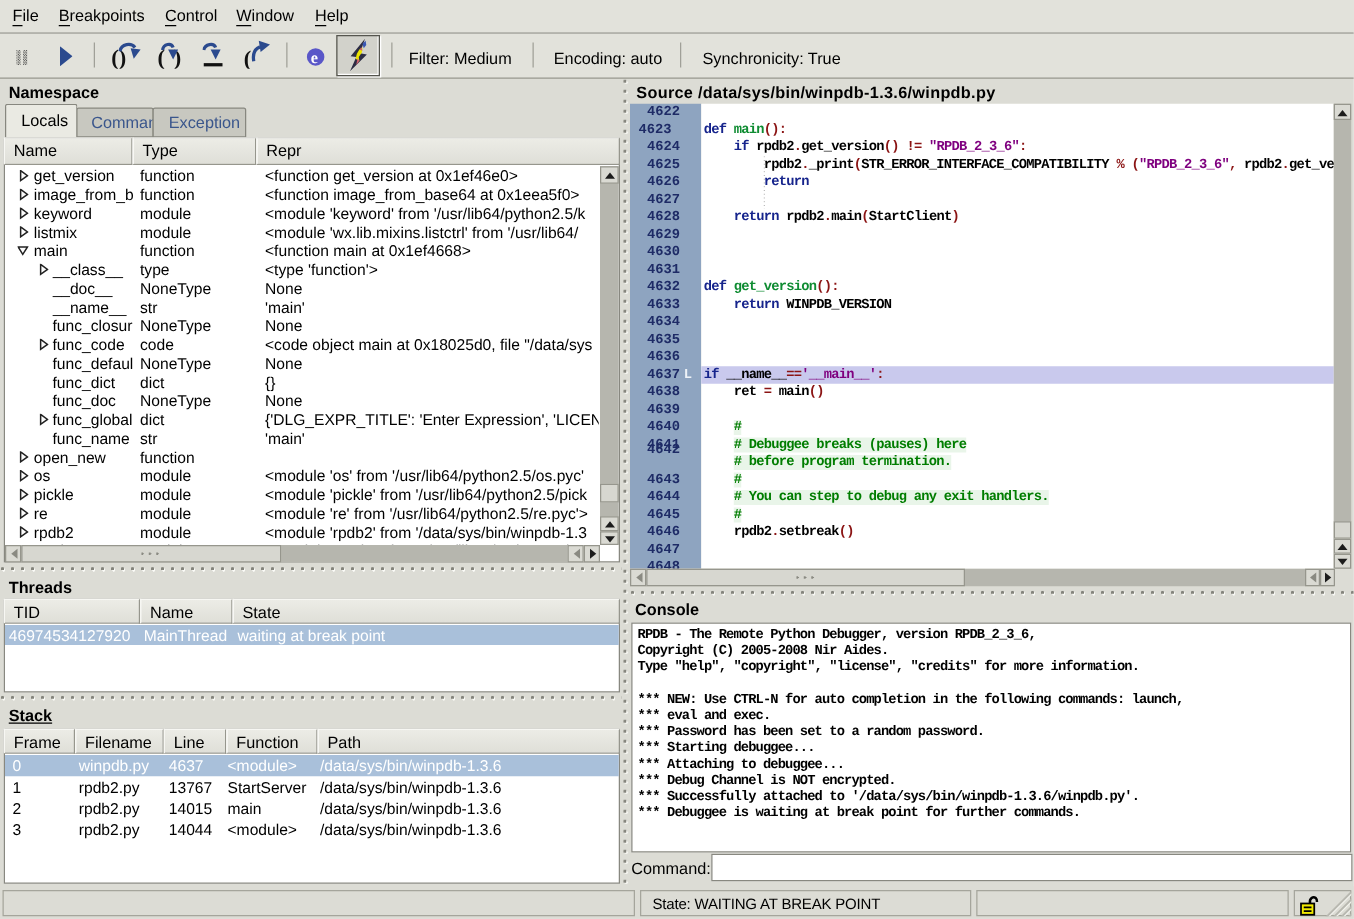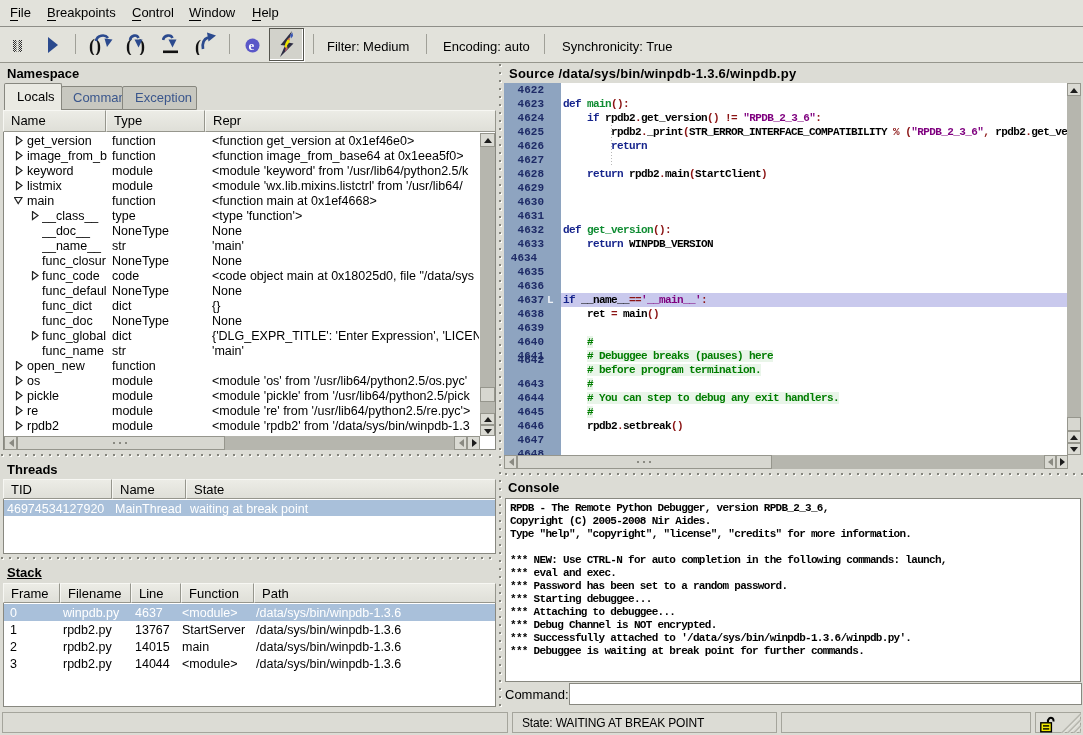--- a/index.html
+++ b/index.html
@@ -354,39 +354,39 @@
 </div>
 
 <div class="dots-v" style="left:498px;top:63px;height:646px;"></div>
 
 <span class="lbl" style="left:509px;top:66px;letter-spacing:0.25px;">Source /data/sys/bin/winpdb-1.3.6/winpdb.py</span>
 <div id="source">
 <div style="position:absolute;left:504px;top:83px;width:57px;height:372px;background:#8ea4c0;"></div>
 <div style="position:absolute;left:561px;top:83px;width:506px;height:372px;background:#fff;"></div>
 <div style="position:absolute;left:561px;top:293px;width:506px;height:14px;background:#c9c9ed;"></div>
 <div class="gn" style="left:504px;top:83px;width:40px;text-align:right;">4622</div>
-<div class="gn" style="left:504px;top:97px;width:40px;text-align:right;">4623</div>
+<div class="gn" style="left:504px;top:97px;width:40px;text-align:center;">4623</div>
 <div class="cl" style="left:561px;top:97px;padding-left:2px;"><span class="kw">def</span> <span class="dn">main</span><span class="op">():</span></div>
 <div class="gn" style="left:504px;top:111px;width:40px;text-align:right;">4624</div>
 <div class="cl" style="left:561px;top:111px;padding-left:2px;">    <span class="kw">if</span> rpdb2<span class="op">.</span>get_version<span class="op">()</span> <span class="op">!=</span> <span class="st">"RPDB_2_3_6"</span><span class="op">:</span></div>
 <div class="gn" style="left:504px;top:125px;width:40px;text-align:right;">4625</div>
 <div class="cl" style="left:561px;top:125px;padding-left:2px;">        rpdb2<span class="op">.</span>_print<span class="op">(</span>STR_ERROR_INTERFACE_COMPATIBILITY <span class="op">%</span> <span class="op">(</span><span class="st">"RPDB_2_3_6"</span><span class="op">,</span> rpdb2<span class="op">.</span>get_ve</div>
 <div class="gn" style="left:504px;top:139px;width:40px;text-align:right;">4626</div>
 <div class="cl" style="left:561px;top:139px;padding-left:2px;">        <span class="kw">return</span></div>
 <div class="gn" style="left:504px;top:153px;width:40px;text-align:right;">4627</div>
 <div class="gn" style="left:504px;top:167px;width:40px;text-align:right;">4628</div>
 <div class="cl" style="left:561px;top:167px;padding-left:2px;">    <span class="kw">return</span> rpdb2<span class="op">.</span>main<span class="op">(</span>StartClient<span class="op">)</span></div>
 <div class="gn" style="left:504px;top:181px;width:40px;text-align:right;">4629</div>
 <div class="gn" style="left:504px;top:195px;width:40px;text-align:right;">4630</div>
 <div class="gn" style="left:504px;top:209px;width:40px;text-align:right;">4631</div>
 <div class="gn" style="left:504px;top:223px;width:40px;text-align:right;">4632</div>
 <div class="cl" style="left:561px;top:223px;padding-left:2px;"><span class="kw">def</span> <span class="dn">get_version</span><span class="op">():</span></div>
 <div class="gn" style="left:504px;top:237px;width:40px;text-align:right;">4633</div>
 <div class="cl" style="left:561px;top:237px;padding-left:2px;">    <span class="kw">return</span> WINPDB_VERSION</div>
-<div class="gn" style="left:504px;top:251px;width:40px;text-align:center;">4634</div>
+<div class="gn" style="left:504px;top:251px;width:40px;text-align:right;">4634</div>
 <div class="gn" style="left:504px;top:265px;width:40px;text-align:right;">4635</div>
 <div class="gn" style="left:504px;top:279px;width:40px;text-align:right;">4636</div>
 <div class="gn" style="left:504px;top:293px;width:40px;text-align:right;">4637</div>
 <div class="cl" style="left:561px;top:293px;padding-left:2px;"><span class="kw">if</span> __name__<span class="op">==</span><span class="st">'__main__'</span><span class="op">:</span></div>
 <div class="gn" style="left:504px;top:307px;width:40px;text-align:right;">4638</div>
 <div class="cl" style="left:561px;top:307px;padding-left:2px;">    ret <span class="op">=</span> main<span class="op">()</span></div>
 <div class="gn" style="left:504px;top:321px;width:40px;text-align:right;">4639</div>
 <div class="gn" style="left:504px;top:335px;width:40px;text-align:right;">4640</div>
 <div class="cl" style="left:561px;top:335px;padding-left:2px;">    <span class="cm">#</span></div>
 <div class="gn" style="left:504px;top:349px;width:40px;text-align:right;">4641</div>

